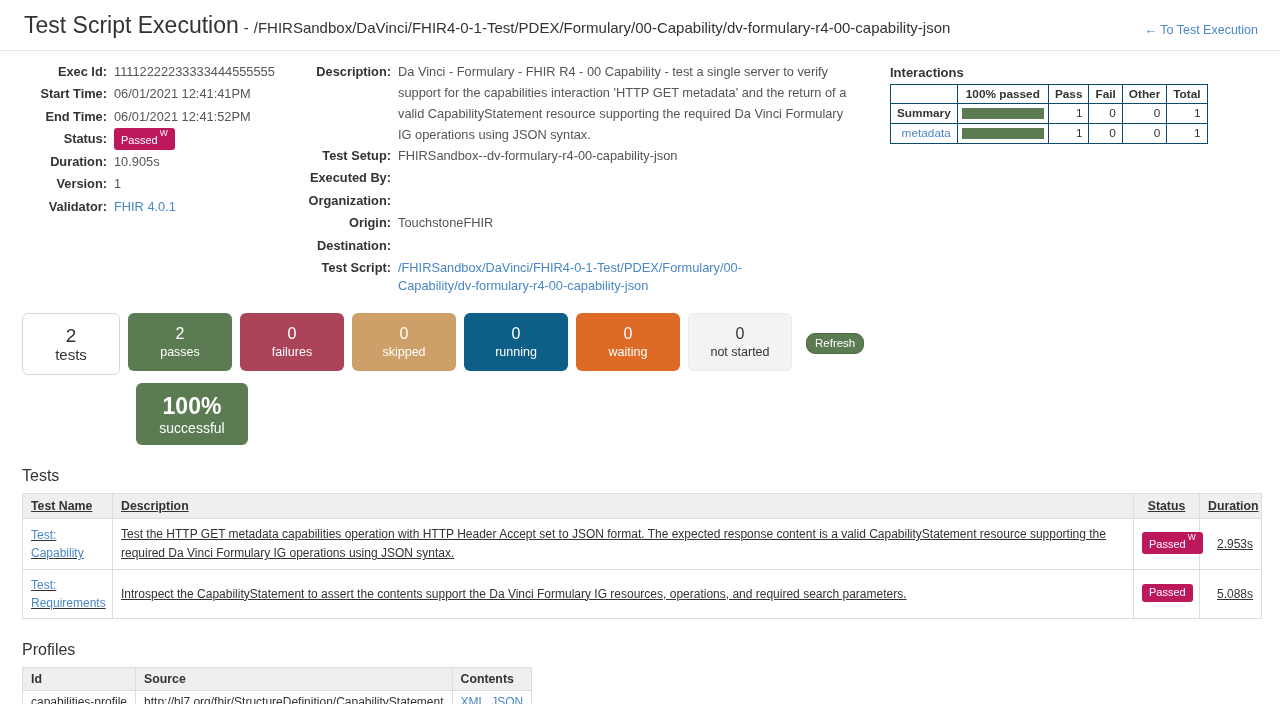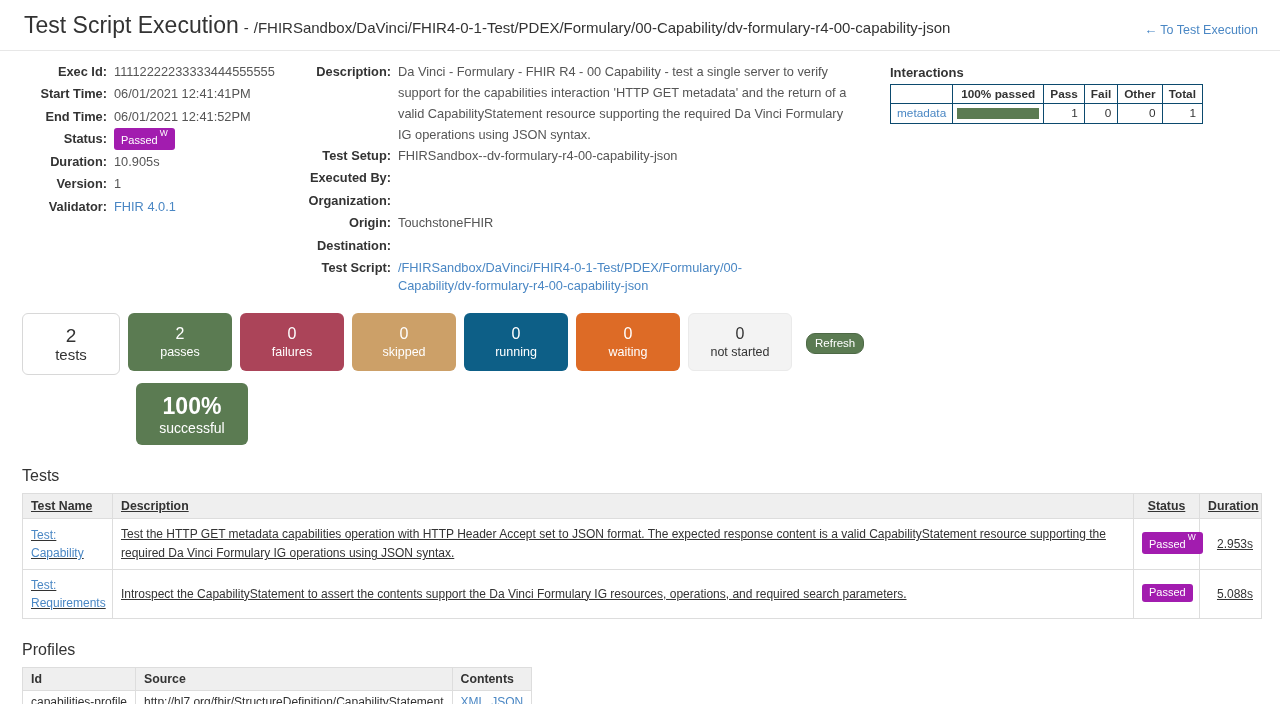--- a/index.html
+++ b/index.html
@@ -91,21 +91,21 @@
   .kv-value.script-link {
     color: #4a87c4; cursor: pointer; line-height: 18px; max-width: 420px;
   }
   .kv-row.desc-row { line-height: 21px; }
   .kv-row.desc-row .kv-label { line-height: 21px; }
   .kv-row.script-row { line-height: 18px; padding-top: 2px; }
   .kv-row.script-row .kv-label { line-height: 18px; }
 
   .badge {
     display: inline-block;
-    background: #a21caf;
+    background: #be185d;
     color: #ffffff;
     font-size: 11px;
     padding: 2px 7px 3px 7px;
     border-radius: 3px;
     line-height: 13px;
     vertical-align: middle;
     position: relative;
     top: -1px;
   }
   .badge sup { font-size: 8.5px; margin-left: 2px; top: -3px; position: relative;}
@@ -326,20 +326,30 @@
         <tr>
           <th></th>
           <th class="pct">100% passed</th>
           <th>Pass</th>
           <th>Fail</th>
           <th>Other</th>
           <th>Total</th>
         </tr>
       </thead>
       <tbody>
+        <tr>
+          <td class="rowname">Summary</td>
+          <td class="bar-cell">
+              <div class="bar"></div>
+            </td>
+          <td>1</td>
+          <td>0</td>
+          <td>0</td>
+          <td>1</td>
+        </tr>
         <tr>
           <td class="rowname link">metadata</td>
           <td class="bar-cell">
               <div class="bar"></div>
             </td>
           <td>1</td>
           <td>0</td>
           <td>0</td>
           <td>1</td>
         </tr>

